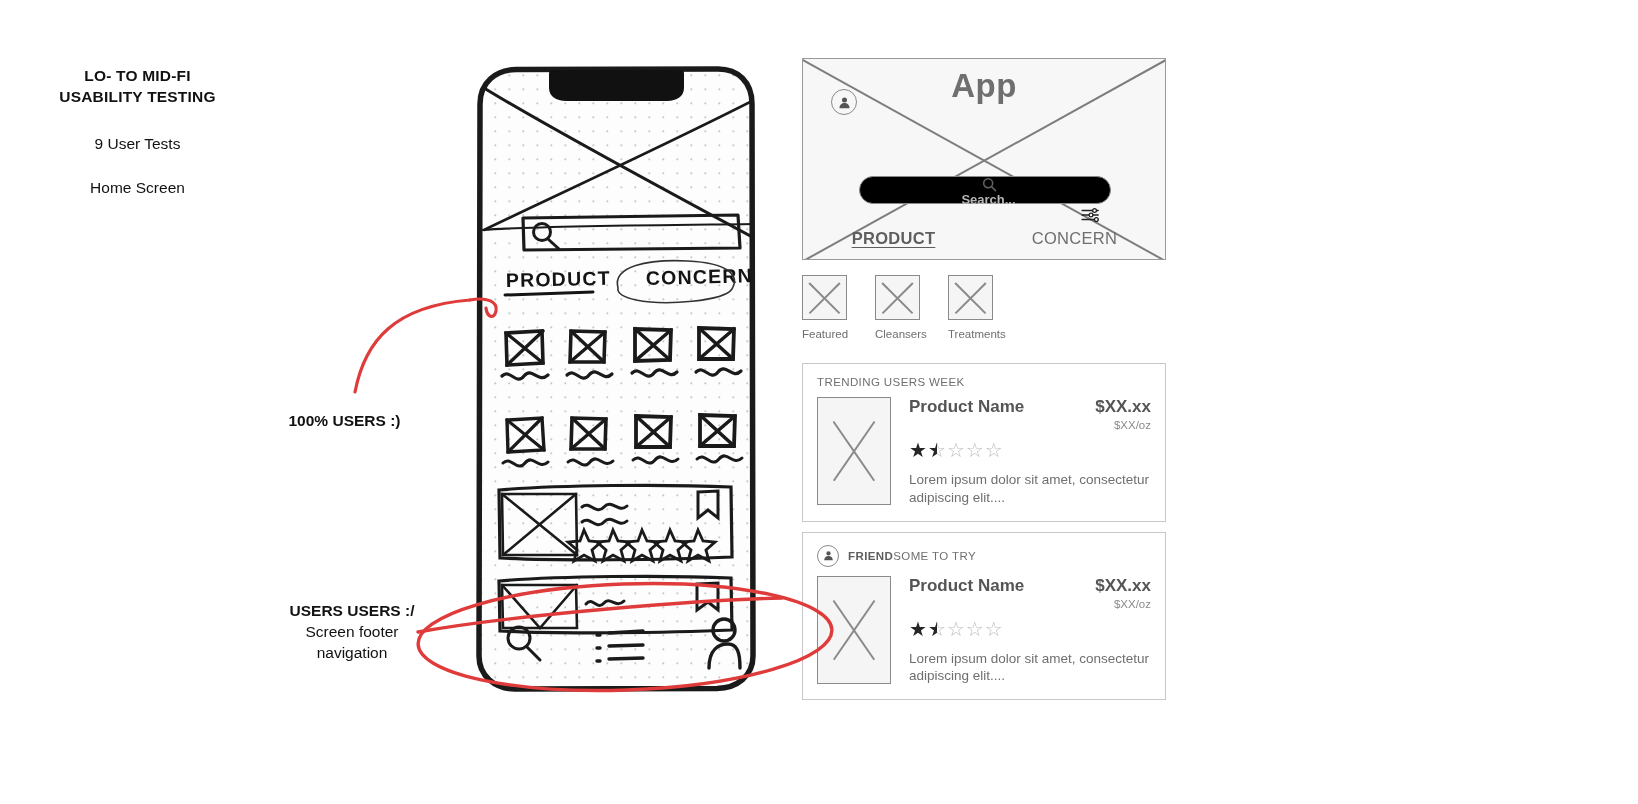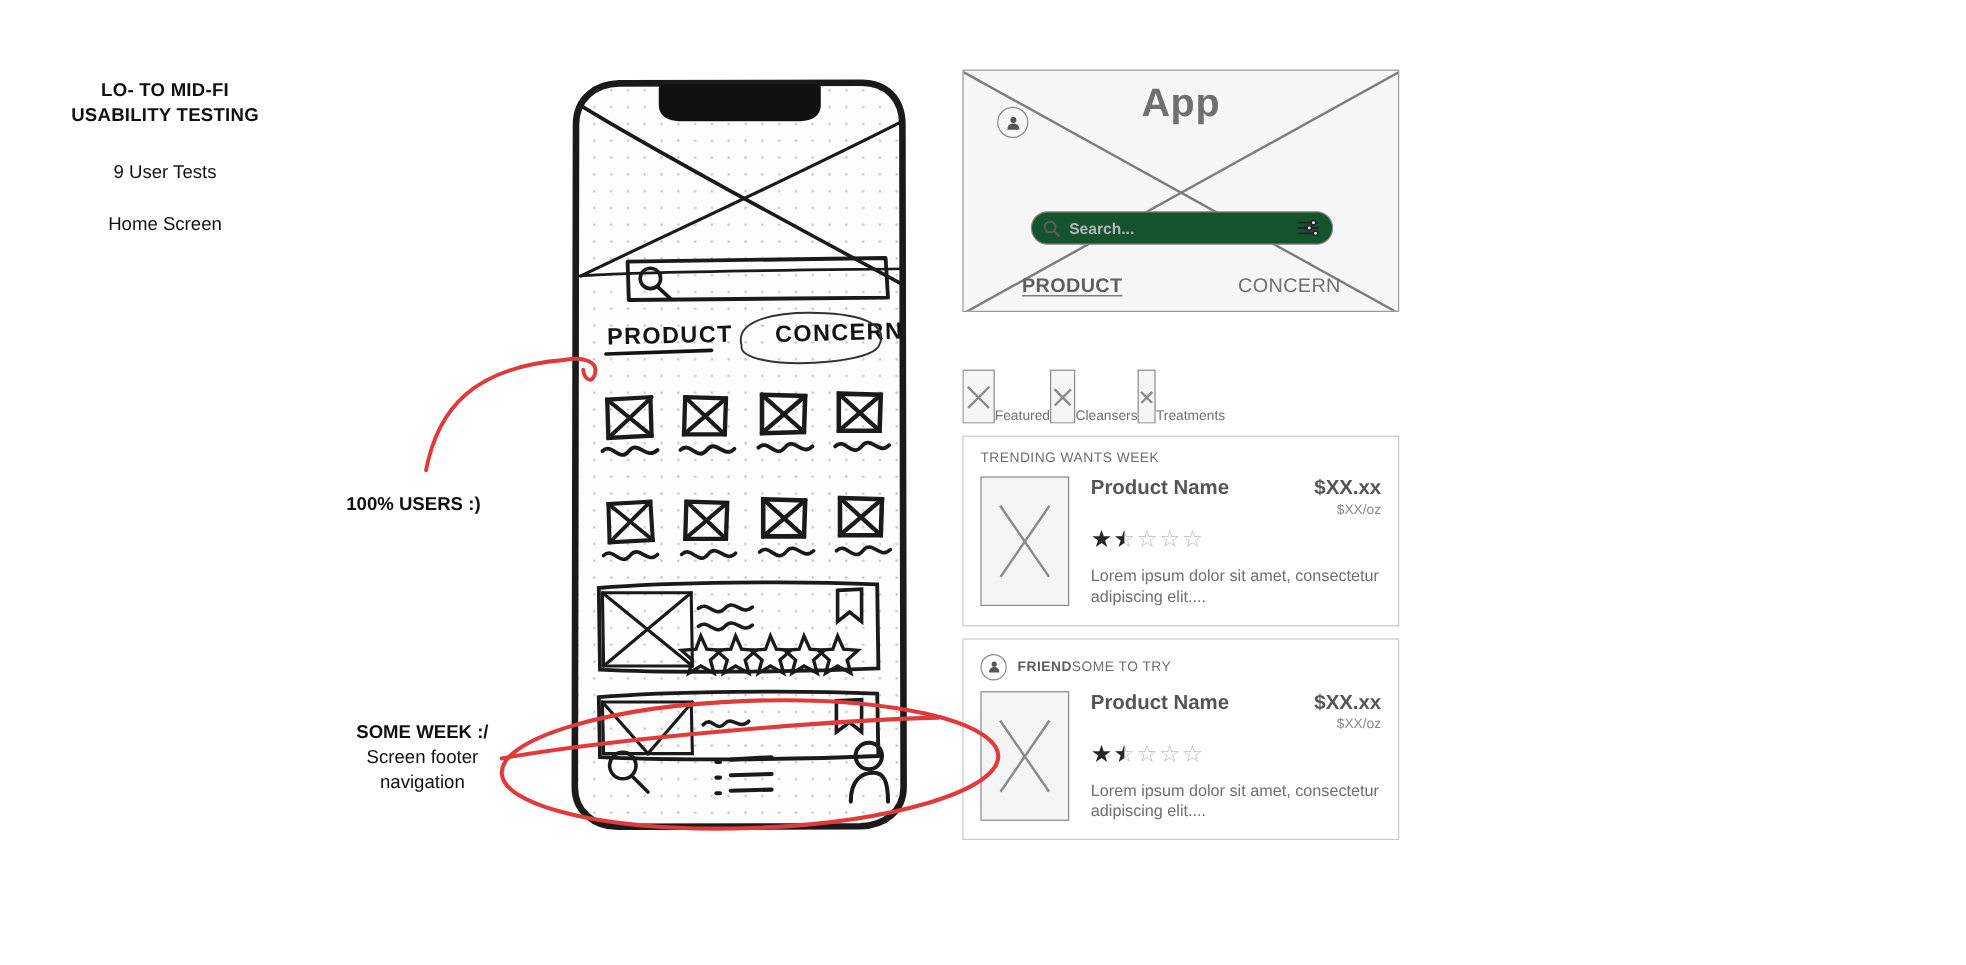--- a/index.html
+++ b/index.html
@@ -136,24 +136,25 @@
     justify-content: center;
   }
   .searchbar {
     position: absolute;
     left: 56px;
     top: 117px;
     width: 252px;
     height: 28px;
     border: 1.6px solid #8a8a8a;
     border-radius: 14px;
-    background: #14532d;
+    background: #000000;
     display: flex;
     align-items: center;
     box-sizing: border-box;
+    flex-direction: column;
   }
   .searchbar .s-icon { margin-left: 9px; display: flex; }
   .searchbar .s-text {
     margin-left: 7px;
     font-size: 13px;
     color: #b6b6b6;
     font-weight: bold;
   }
   .searchbar .f-icon { margin-left: auto; margin-right: 9px; display: flex; }
 
@@ -183,22 +184,22 @@
     margin-top: 15px;
     height: 78px;
     width: 366px;
     display: flex;
     overflow: hidden;
   }
   .cat-item {
     width: 73px;
     flex: 0 0 73px;
     display: flex;
-    flex-direction: row;
-    align-items: flex-end;
+    flex-direction: column;
+    align-items: flex-start;
   }
   .xbox {
     border: 1.8px solid #8a8a8a;
     background: #f5f5f5;
     position: relative;
     box-sizing: border-box;
   }
   .xbox::before, .xbox::after {
     content: "";
     position: absolute;
@@ -309,21 +310,21 @@
 <div class="annot-block" id="title-block">
   <div>LO- TO MID-FI</div>
   <div>USABILITY TESTING</div>
 </div>
 <div class="annot-block" id="subtitle-tests">9 User Tests</div>
 <div class="annot-block" id="subtitle-screen">Home Screen</div>
 
 <div class="annot-block" id="note-top">100% USERS :)</div>
 
 <div class="annot-block" id="note-bottom">
-  <span class="strong">SOME WEEK :/</span>
+  <span class="strong">USERS USERS :/</span>
   <span class="sub">Screen footer</span>
   <span class="sub">navigation</span>
 </div>
 
 <div id="sketch-wrap">
 <svg id="sketch-svg" width="300" height="640" viewBox="0 0 300 640" xmlns="http://www.w3.org/2000/svg">
   <defs>
     <pattern id="dotgrid" width="14" height="14" patternUnits="userSpaceOnUse">
       <circle cx="1.3" cy="1.3" r="1.1" fill="#c9c9c9"></circle>
     </pattern>
@@ -503,21 +504,21 @@
       <div class="cat-label">Cleansers</div>
     </div>
     <div class="cat-item">
       <div class="xbox"></div>
       <div class="cat-label">Treatments</div>
     </div>
   </div>
 
   <div class="mk-card">
     <div class="card-eyebrow">
-      <span>TRENDING WANTS WEEK</span>
+      <span>TRENDING USERS WEEK</span>
     </div>
     <div class="card-body">
       <div class="card-thumb">
         <div class="xbox"></div>
       </div>
       <div class="card-info">
         <div class="card-top-row">
           <div class="card-name">Product Name</div>
           <div class="card-price-col">
             <div class="card-price">$XX.xx</div>

